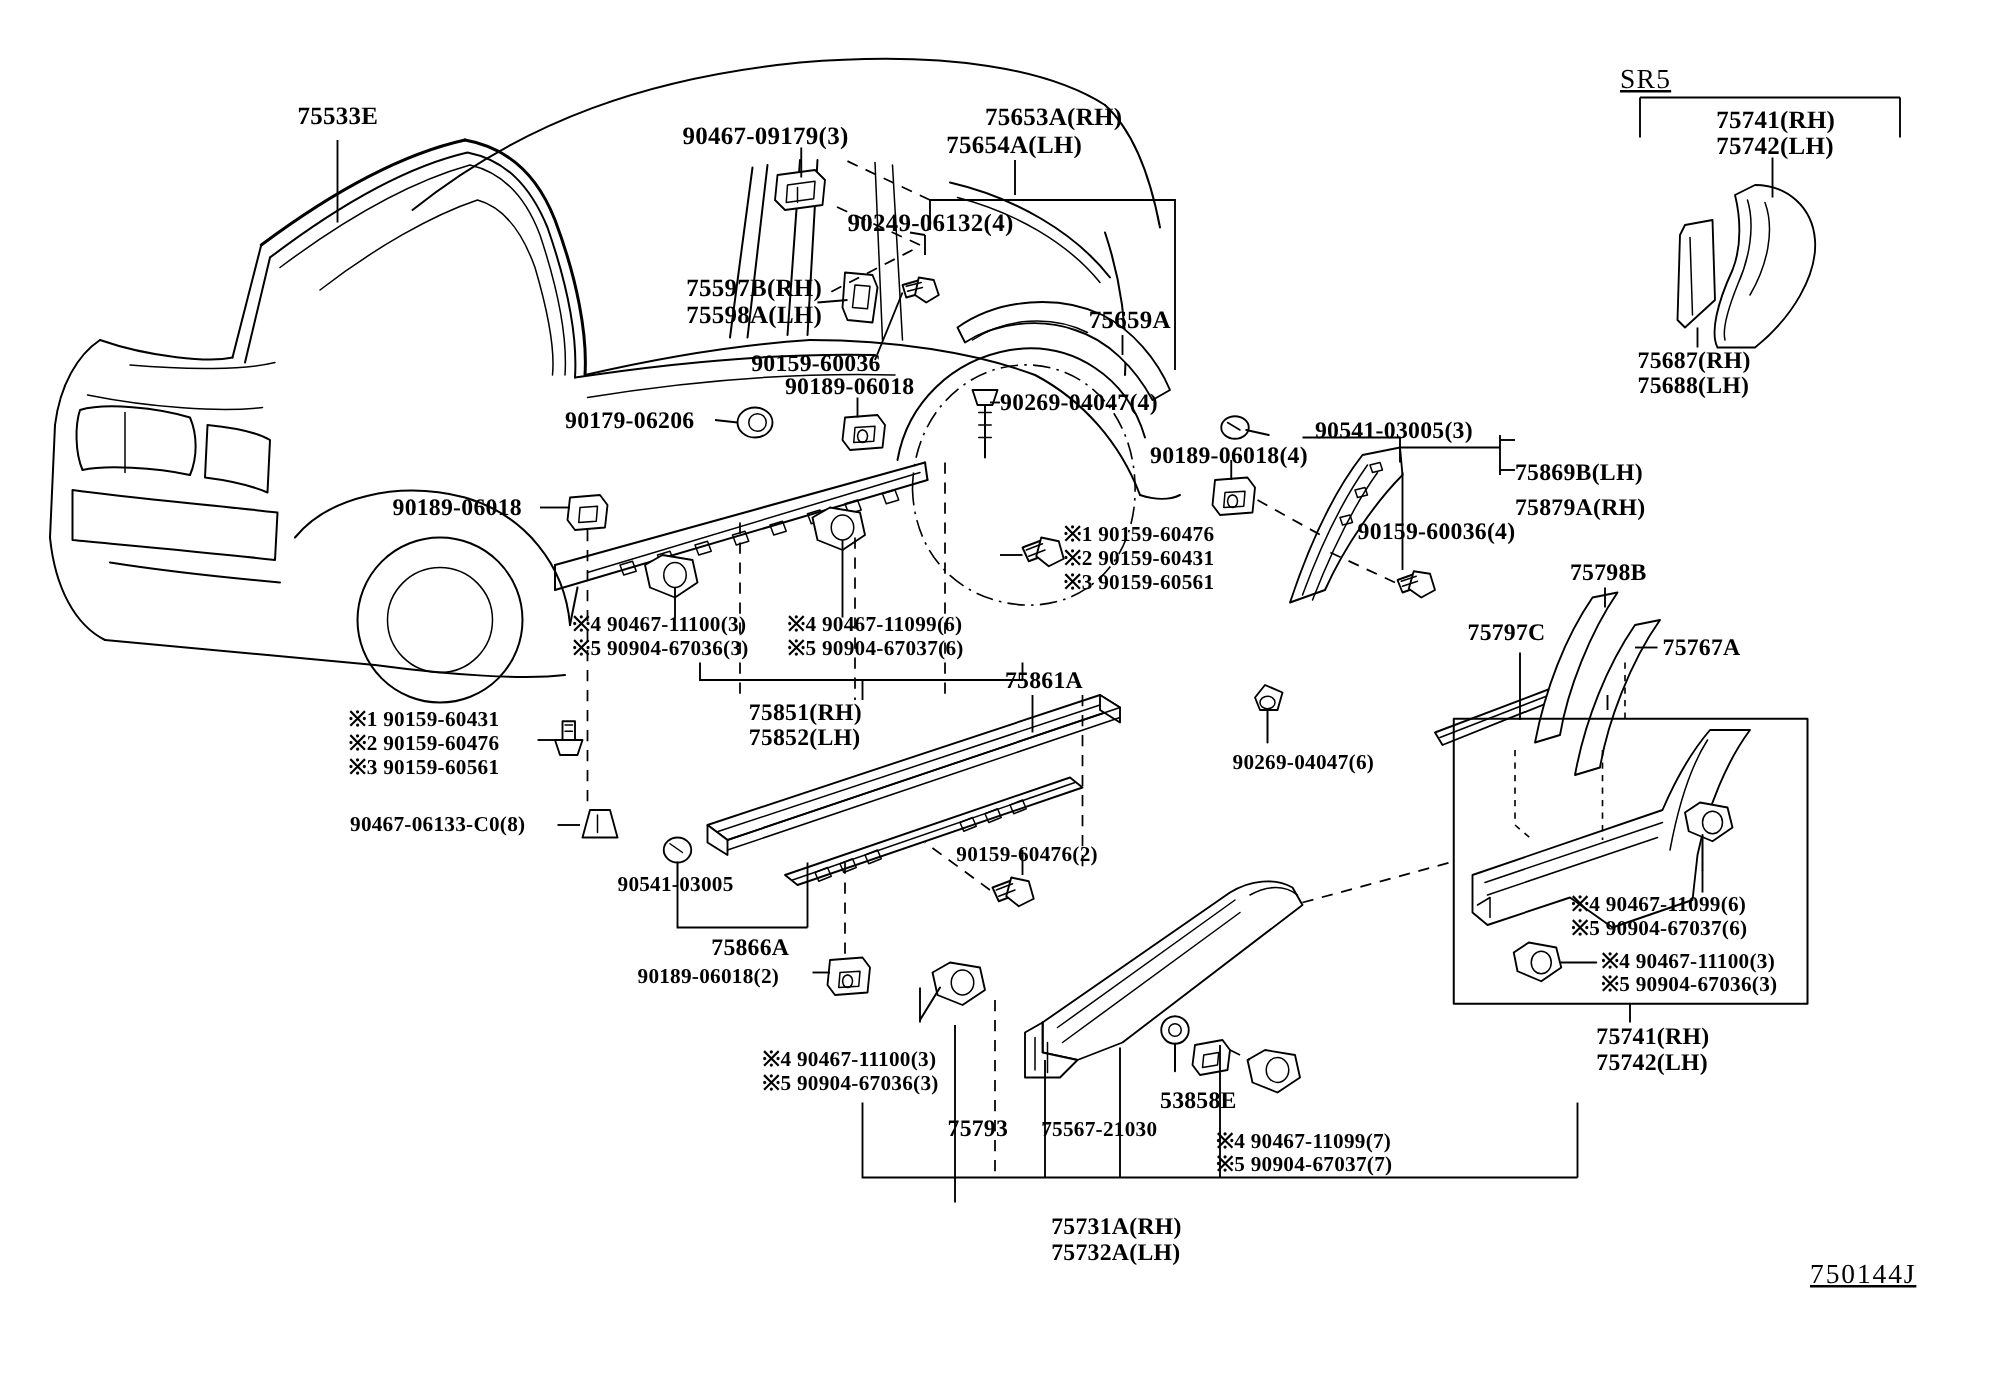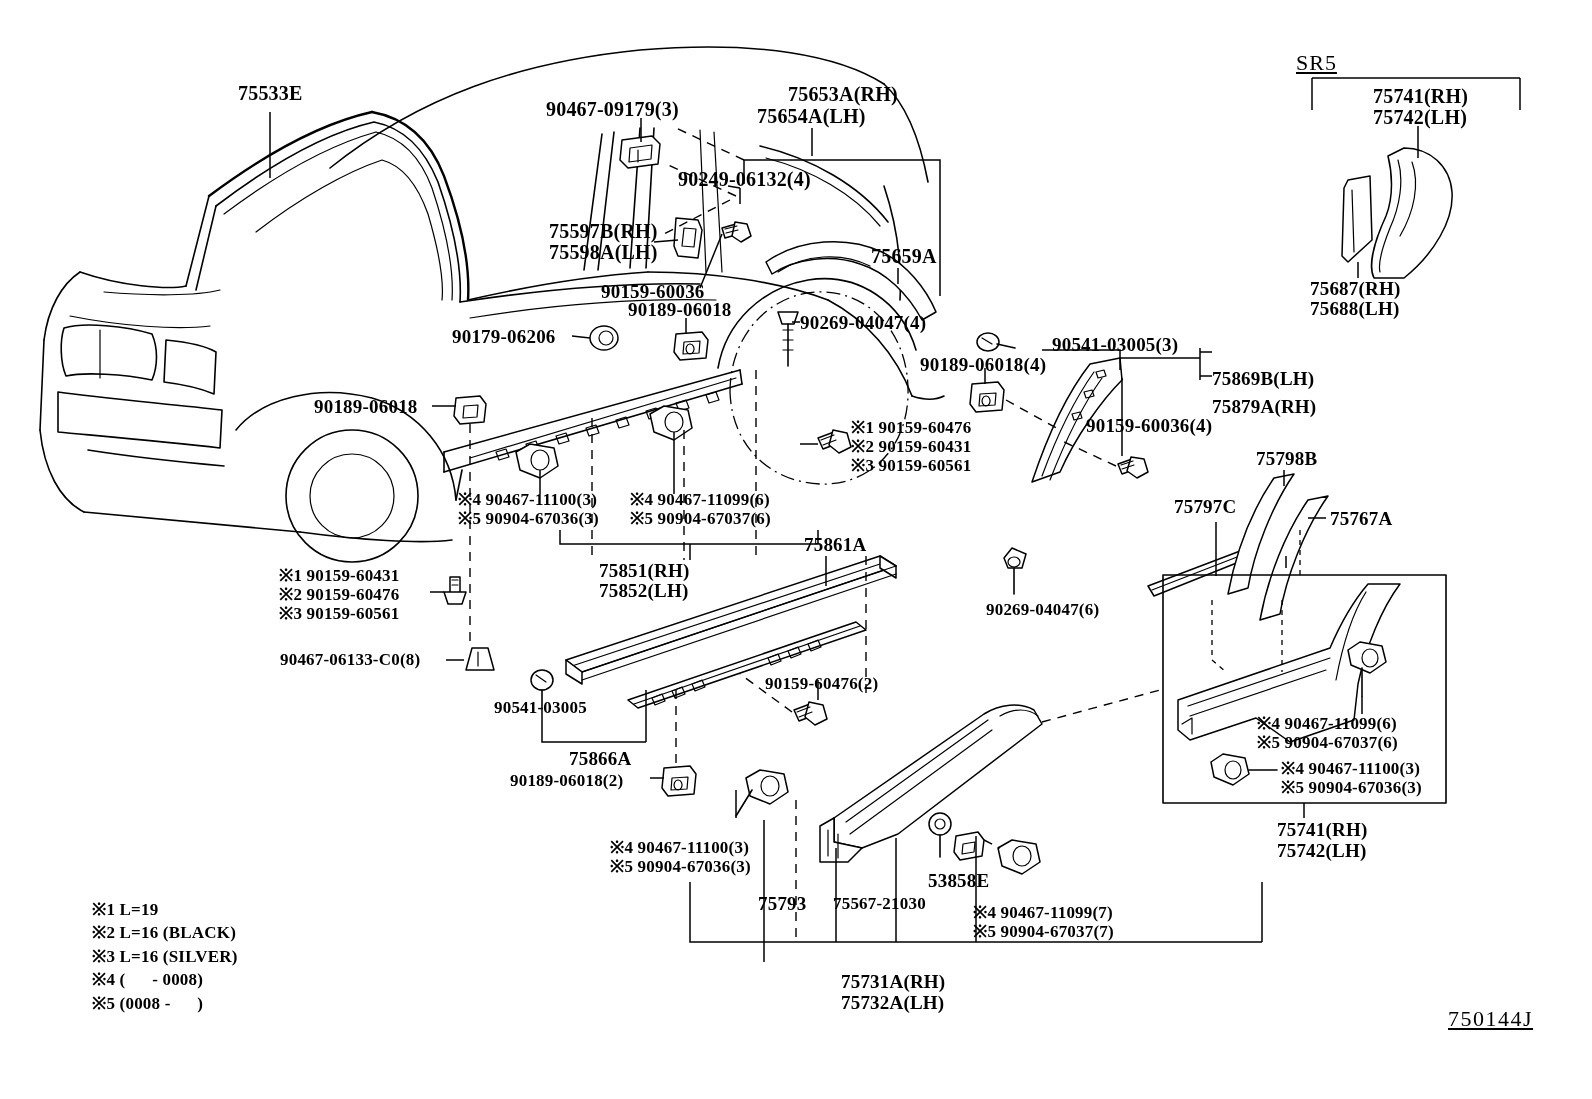--- a/index.html
+++ b/index.html
@@ -530,23 +530,16 @@
   <div class="lbl s19" style="left:758px;top:893px;">75793</div>
   <div class="lbl s18" style="left:833px;top:894px;">75567-21030</div>
   <div class="lbl s19" style="left:928px;top:870px;">53858E</div>
 
   <div class="lbl s18" style="left:973px;top:903px;">※4 90467-11099(7)</div>
   <div class="lbl s18" style="left:973px;top:922px;text-align:center;">※5 90904-67037(7)</div>
 
   <div class="lbl s19" style="left:841px;top:971px;">75731A(RH)</div>
   <div class="lbl s19" style="left:841px;top:992px;">75732A(LH)</div>
 
-  <div style="position:absolute;left:92px;top:900px;">
-    <div class="lbl s17" style="position:relative;left:0;top:0;">※1 L=19</div>
-    <div class="lbl s17" style="position:relative;left:0;top:4px;">※2 L=16 (BLACK)</div>
-    <div class="lbl s17" style="position:relative;left:0;top:8px;">※3 L=16 (SILVER)</div>
-    <div class="lbl s17" style="position:relative;left:0;top:12px;">※4 (      - 0008)</div>
-    <div class="lbl s17" style="position:relative;left:0;top:16px;">※5 (0008 -      )</div>
-  </div>
 
   <div class="code" style="left:1448px;top:1006px;letter-spacing:1.5px;">750144J</div>
 
 </div>
 
 </body></html>

